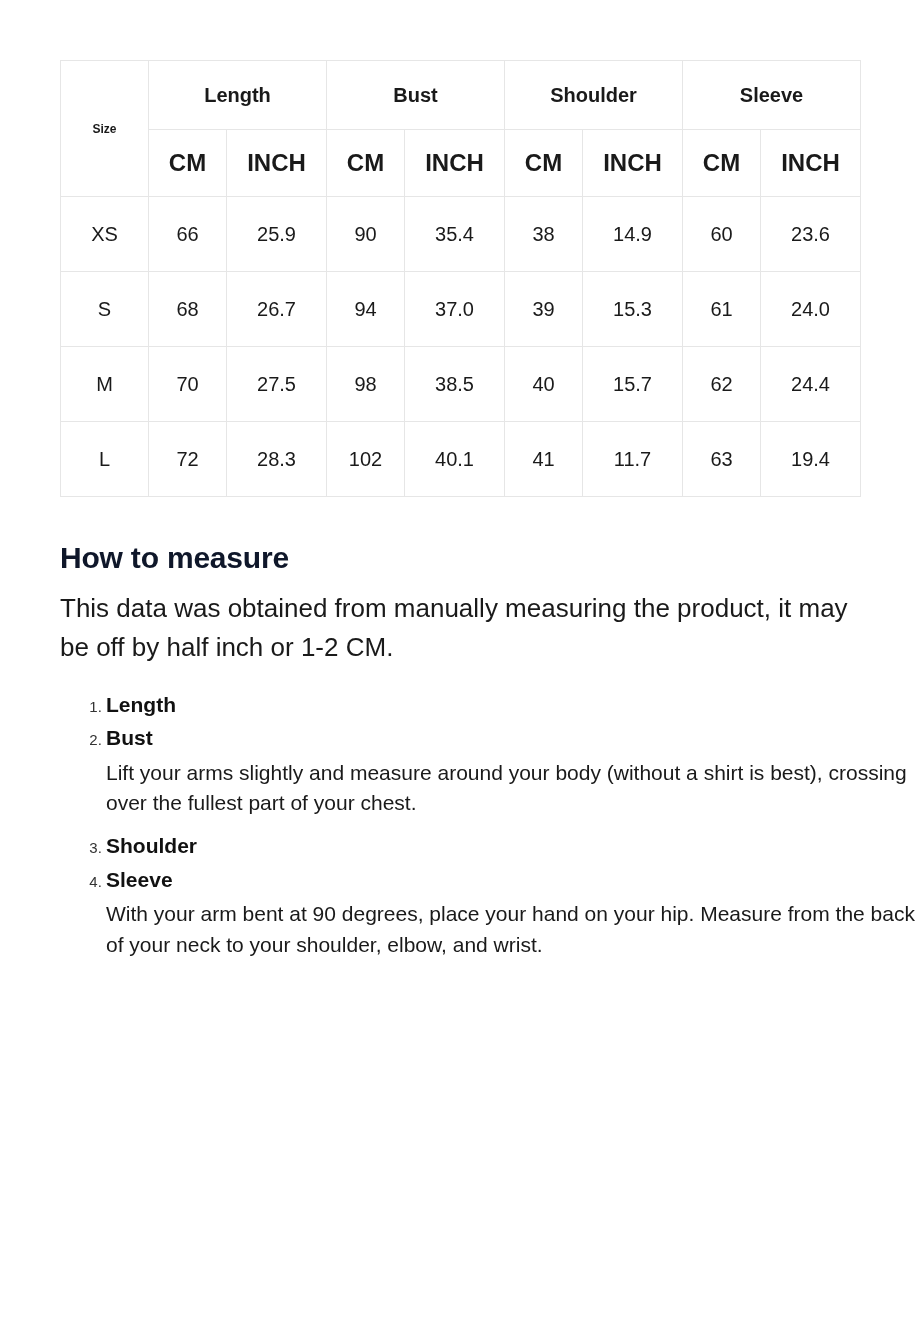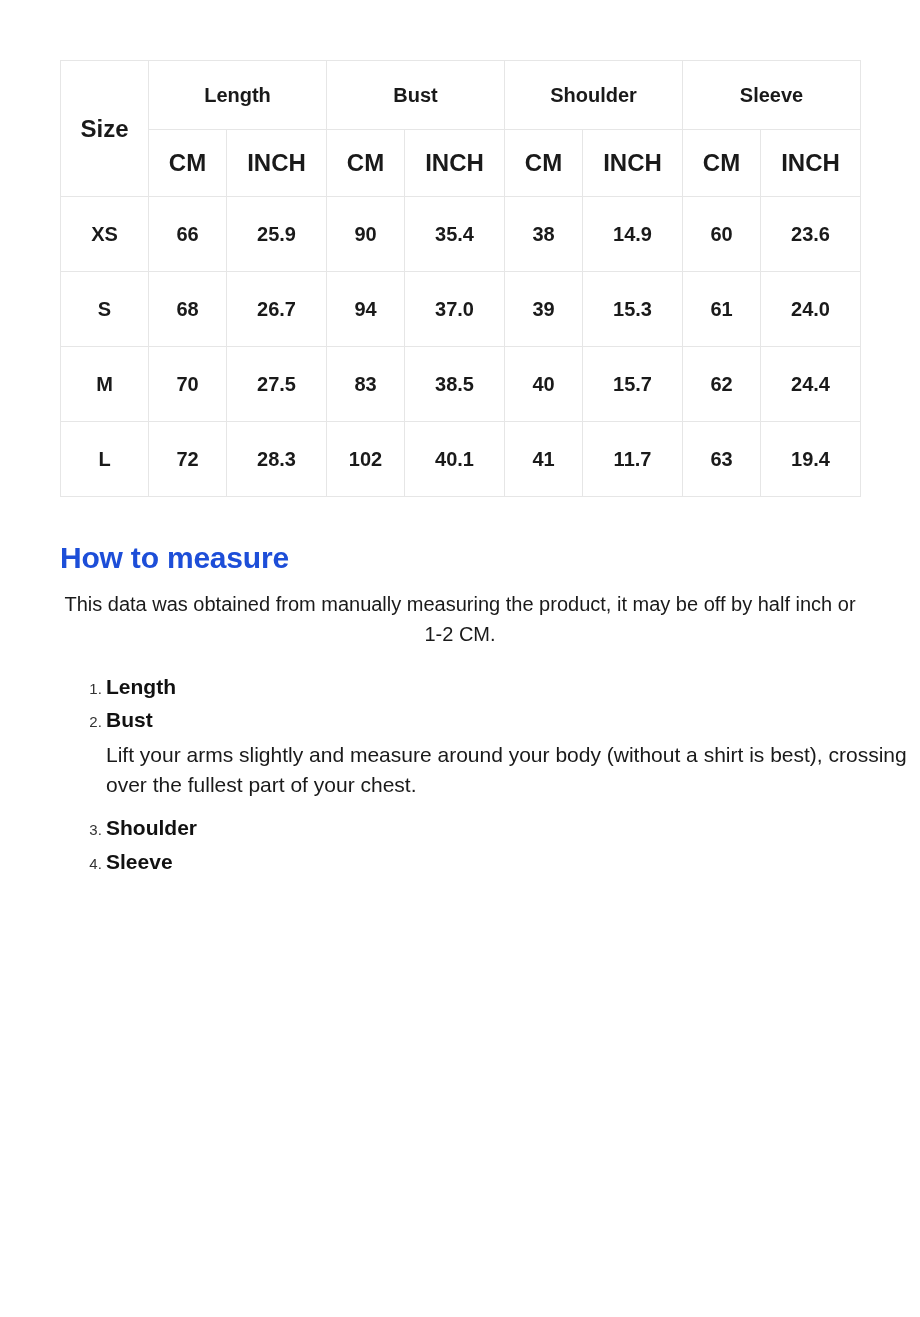--- a/index.html
+++ b/index.html
@@ -27,28 +27,28 @@
     border-collapse: collapse;
     width: 800px;
     table-layout: fixed;
     margin: 0;
   }
   table.size-table th,
   table.size-table td {
     border: 1px solid #e6e6e6;
     text-align: center;
     vertical-align: middle;
-    font-weight: bold;
+    font-weight: normal;
     color: #1a1a1a;
   }
   table.size-table thead th {
     font-weight: bold;
   }
   th.size-head {
-    font-size: 24px;
+    font-size: 12px;
     width: 88px;
     padding: 0 4px;
   }
   th.group-head {
     font-size: 20px;
     height: 52px;
     padding: 8px 4px;
   }
   th.unit-head {
     font-size: 24px;
@@ -64,29 +64,28 @@
     height: 62px;
     padding: 6px 4px;
   }
 
   
   h2.section-title {
     font-size: 30px;
     font-weight: bold;
     margin: 44px 0 14px 0;
     letter-spacing: -0.2px;
-    color: #1d4ed8;
+    color: #0f172a;
   }
   p.intro {
-    font-size: 20px;
+    font-size: 26px;
     line-height: 1.5;
     margin: 0 0 24px 0;
     width: 800px;
     color: #1a1a1a;
-    text-align: center;
   }
   ol.steps {
     margin: 0;
     padding-left: 46px;
     width: 810px;
   }
   ol.steps > li {
     margin-bottom: 6px;
     font-size: 15px;
     color: #333333;
@@ -167,21 +166,21 @@
         <td>37.0</td>
         <td>39</td>
         <td>15.3</td>
         <td>61</td>
         <td>24.0</td>
       </tr>
       <tr>
         <td>M</td>
         <td>70</td>
         <td>27.5</td>
-        <td>83</td>
+        <td>98</td>
         <td>38.5</td>
         <td>40</td>
         <td>15.7</td>
         <td>62</td>
         <td>24.4</td>
       </tr>
       <tr>
         <td>L</td>
         <td>72</td>
         <td>28.3</td>
@@ -204,16 +203,17 @@
     </li>
     <li>
       <span class="step-title">Bust</span>
       <span class="step-body">Lift your arms slightly and measure around your body (without a shirt is best), crossing over the fullest part of your chest.</span>
     </li>
     <li>
       <span class="step-title">Shoulder</span>
     </li>
     <li>
       <span class="step-title">Sleeve</span>
+      <span class="step-body">With your arm bent at 90 degrees, place your hand on your hip. Measure from the back of your neck to your shoulder, elbow, and wrist.</span>
     </li>
   </ol>
 
 </div>
 
 </body></html>

